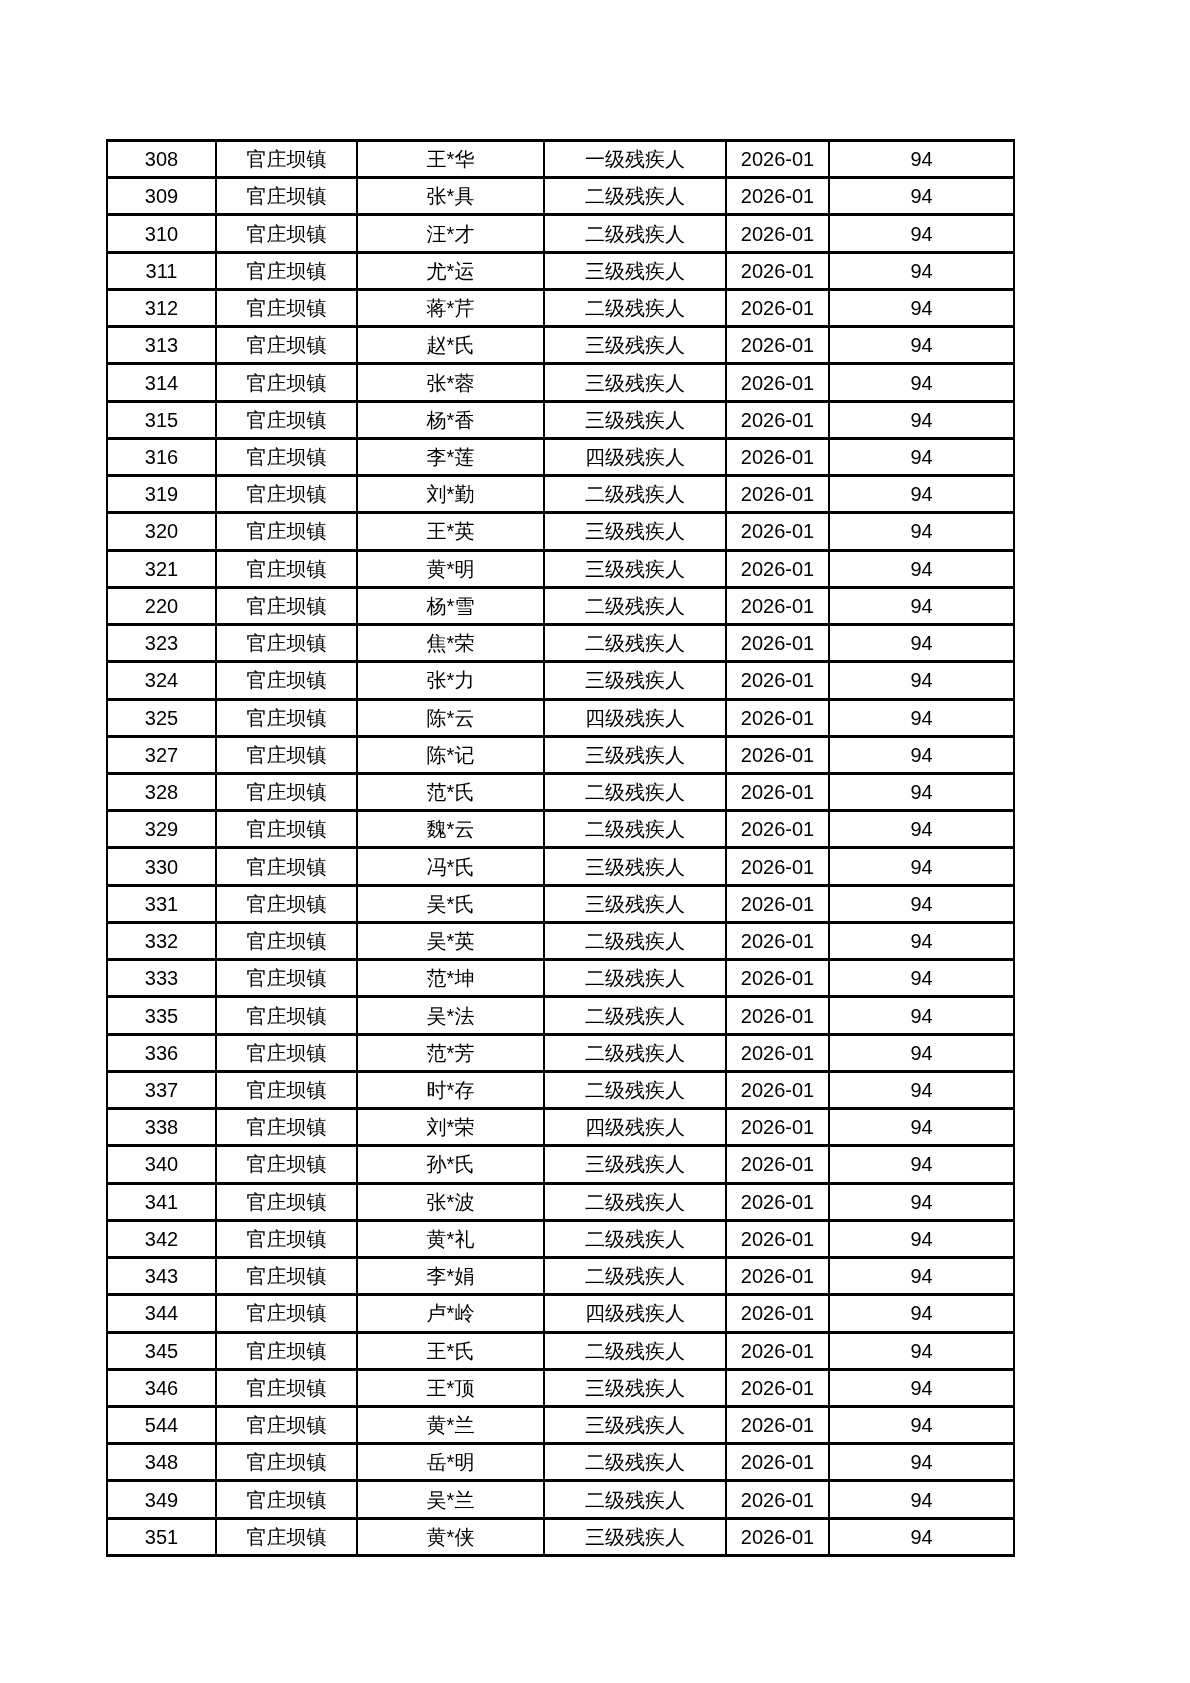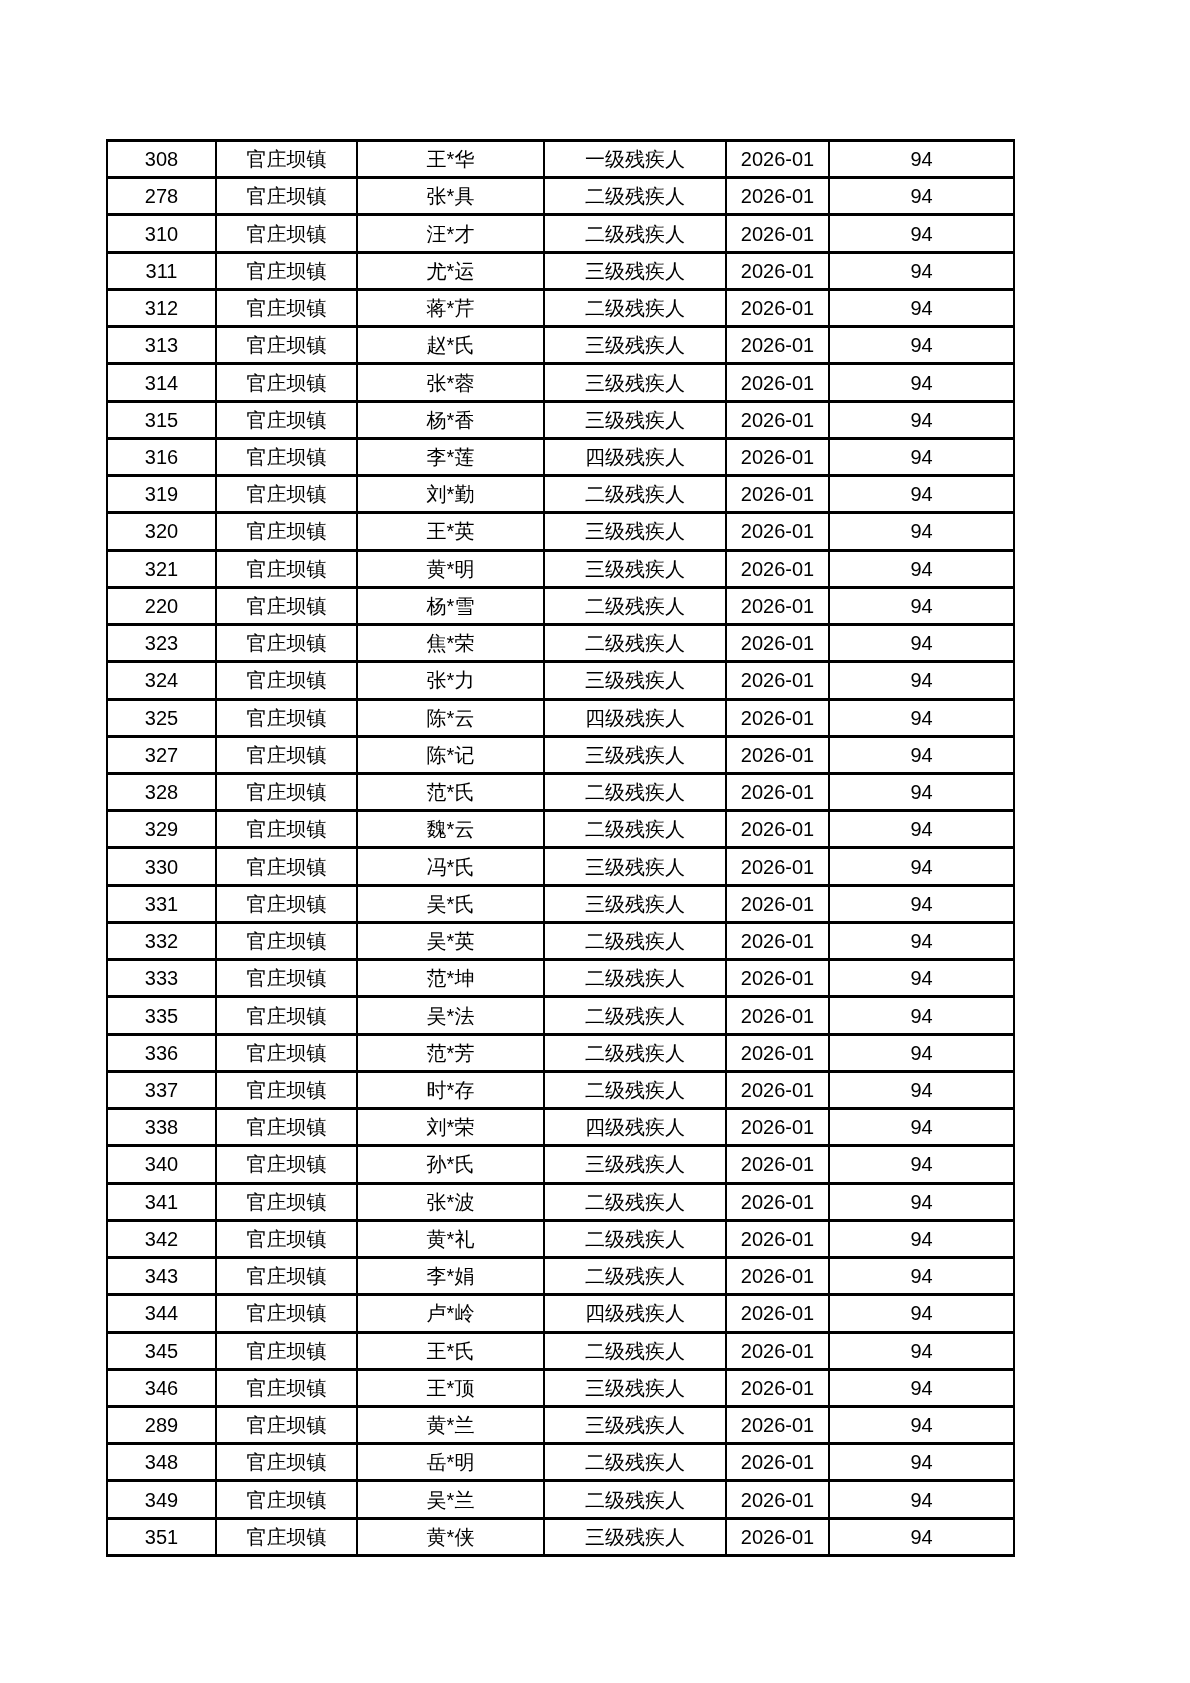--- a/index.html
+++ b/index.html
@@ -53,21 +53,21 @@
     <tbody>
         <tr>
     <td>308</td>
     <td>官庄坝镇</td>
     <td>王*华</td>
     <td>一级残疾人</td>
     <td>2026-01</td>
     <td>94</td>
   </tr>
         <tr>
-    <td>278</td>
+    <td>309</td>
     <td>官庄坝镇</td>
     <td>张*具</td>
     <td>二级残疾人</td>
     <td>2026-01</td>
     <td>94</td>
   </tr>
         <tr>
     <td>310</td>
     <td>官庄坝镇</td>
     <td>汪*才</td>
@@ -317,21 +317,21 @@
   </tr>
         <tr>
     <td>346</td>
     <td>官庄坝镇</td>
     <td>王*顶</td>
     <td>三级残疾人</td>
     <td>2026-01</td>
     <td>94</td>
   </tr>
         <tr>
-    <td>289</td>
+    <td>544</td>
     <td>官庄坝镇</td>
     <td>黄*兰</td>
     <td>三级残疾人</td>
     <td>2026-01</td>
     <td>94</td>
   </tr>
         <tr>
     <td>348</td>
     <td>官庄坝镇</td>
     <td>岳*明</td>

